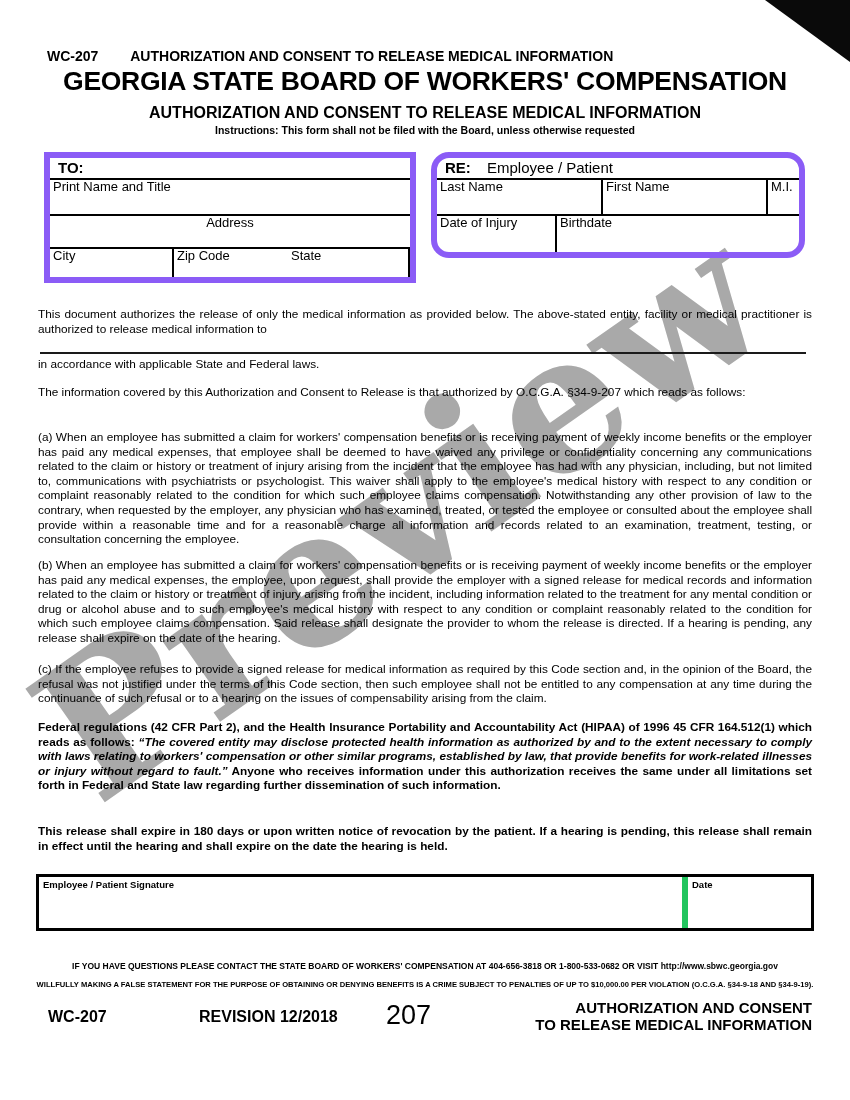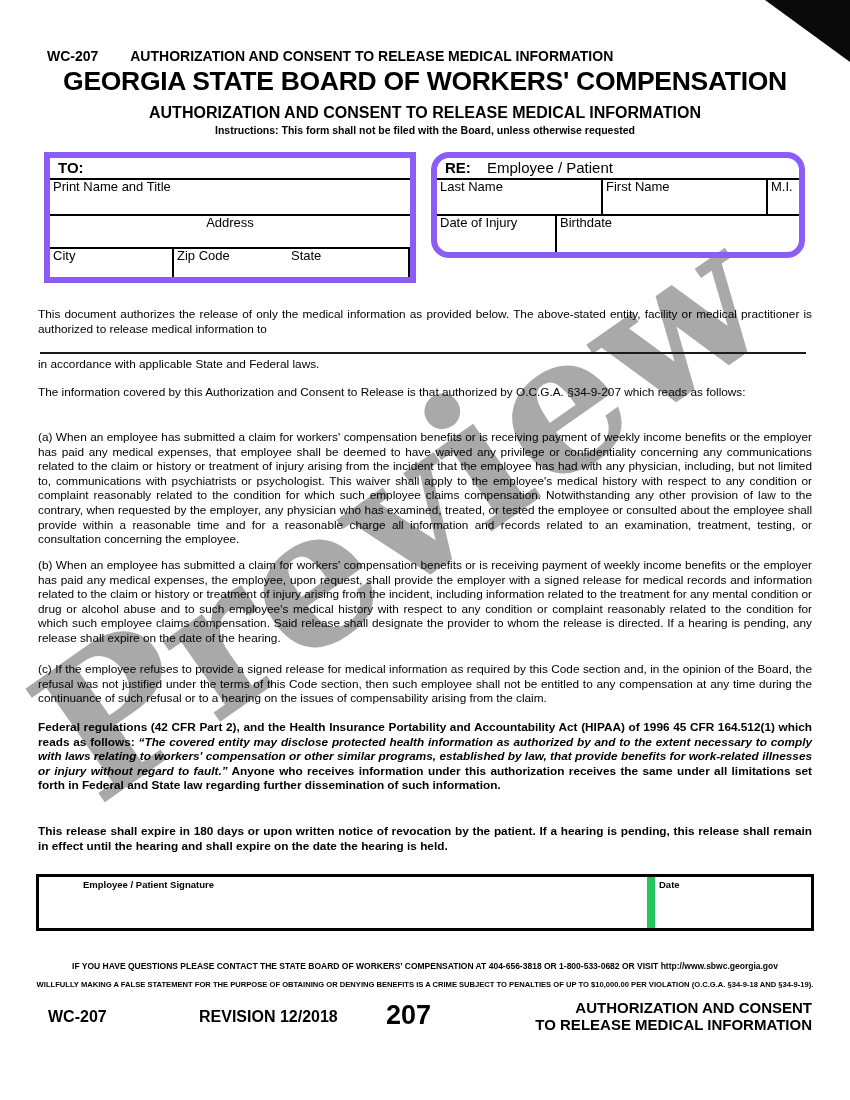--- a/index.html
+++ b/index.html
@@ -44,28 +44,28 @@
   .br { border-right:2px solid #000; }
   .grow { flex:1; }
 
   .body-text { left:38px; width:774px; font-size:11.8px; line-height:14.6px; }
   .just { text-align:justify; }
   .blank-line { left:40px; top:352px; width:766px; border-top:2px solid #1a1a1a; height:10px; }
   .fed i { font-style:italic; }
 
   .sig-box { left:36px; top:874px; width:778px; height:57px; border:3px solid #000; box-sizing:border-box; display:flex; }
   .sig-cell { box-sizing:border-box; padding:2px 4px; font-size:9.5px; font-weight:bold; }
-  .sig-left { flex:1; border-right:8px solid #22c55e;margin-left:40px; }
-  .sig-right { width:156px; }
+  .sig-left { flex:1; border-right:6px solid #22c55e; }
+  .sig-right { width:123px; }
 
   .f-contact { top:961px; font-size:8.5px; font-weight:bold; }
   .f-warning { top:980px; font-size:7.6px; font-weight:bold; }
   .f-code { left:48px; top:1008px; font-size:16px; font-weight:bold; }
   .f-rev  { left:199px; top:1008px; font-size:16px; font-weight:bold; }
-  .f-num  { left:386px; top:1000px; font-size:27px; font-weight:bold; }
+  .f-num  { left:386px; top:1000px; font-size:27px; font-weight:normal; }
   .f-right { right:38px; top:999px; text-align:right; font-size:15px; line-height:17px; font-weight:bold; }
 </style>
 </head>
 <body>
 
 <div class="page">
 
   <div class="watermark" style="color: rgb(169, 169, 169);">Preview</div>
   <div class="corner"></div>
 

